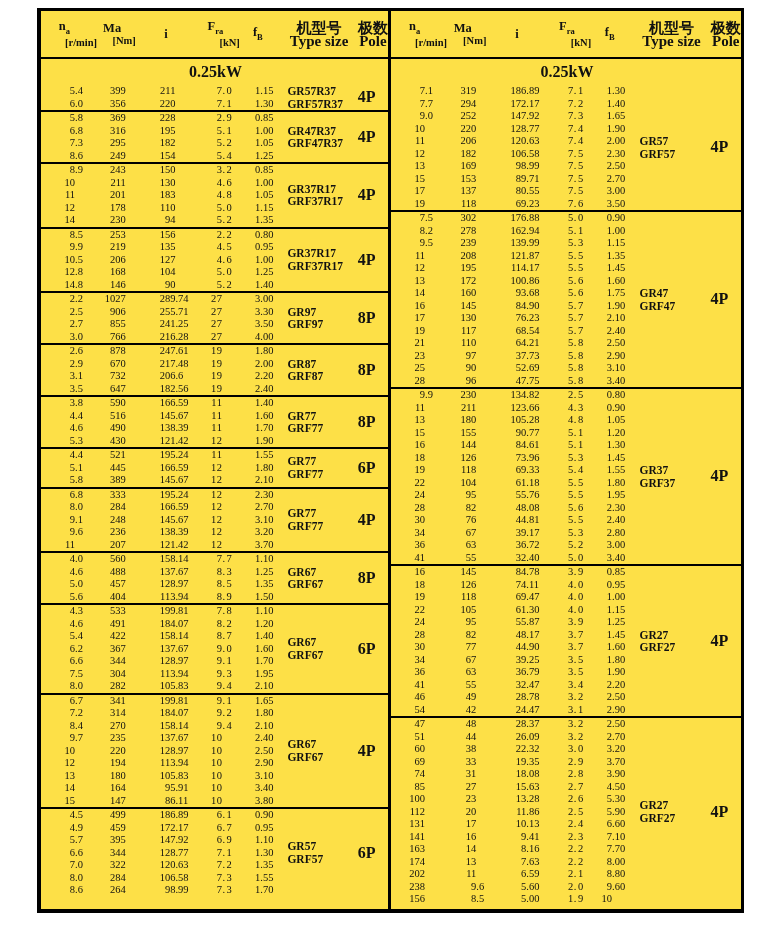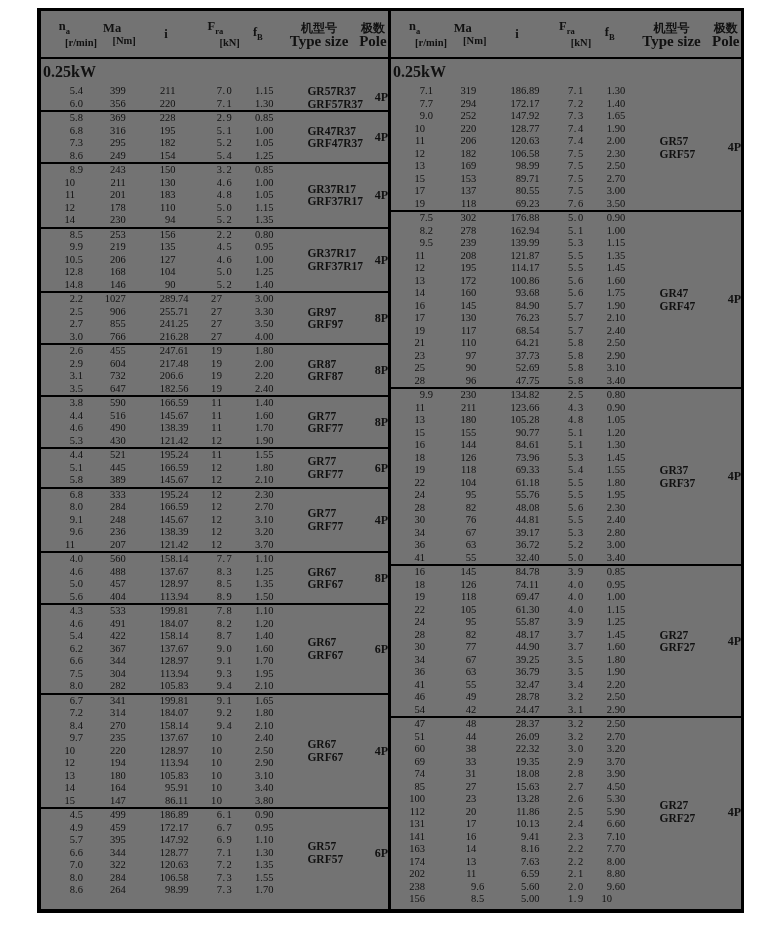--- a/index.html
+++ b/index.html
@@ -4,63 +4,63 @@
 <style>
   html,body { margin:0; padding:0; background:#ffffff; }
   body {
     width:780px; height:927px; position:relative;
     font-family:"Liberation Serif","DejaVu Serif",serif;
     color:#111; -webkit-font-smoothing:antialiased;
   }
   .outer {
     position:absolute; left:37px; top:8px; width:707px; height:905px;
     border:3px solid #000; border-left-width:4px; border-bottom-width:4px;
-    box-sizing:border-box; display:flex; background:#737373;
+    box-sizing:border-box; display:flex; background:#fde047;
   }
   .half { width:347px; box-sizing:border-box; }
   .half.right { width:353px; border-left:3px solid #000; }
   table { width:100%; border-collapse:collapse; table-layout:fixed; }
   col.c-na  { width:13.5%; }
   col.c-ma  { width:14%; }
   col.c-i   { width:17%; }
   col.c-fra { width:11.5%; }
   col.c-fb  { width:13%; }
   col.c-type{ width:22.3%; }
   col.c-pole{ width:8.7%; }
   thead th {
     height:46px; vertical-align:middle; text-align:center;
     border-bottom:2px solid #000; padding:0; font-weight:bold;
   }
   th .sym { font-size:12.5px; line-height:14px; }
   th .sym sub { font-size:8.5px; }
   th .unit { font-size:10.5px; line-height:12px;margin-left:24px; }
-  th .cn { font-family:"DejaVu Sans","Liberation Sans",sans-serif; font-size:12px; line-height:14px; }
+  th .cn { font-family:"DejaVu Sans","Liberation Sans",sans-serif; font-size:15px; line-height:14px; }
   th .en { font-size:15px; line-height:12px; }
   tr.section td {
-    height:24px; font-size:16px; font-weight:bold; text-align:left;
+    height:24px; font-size:16px; font-weight:bold; text-align:center;
     padding:1px 0 1px 2px;
   }
   tbody td { padding:0; height:12.5px; font-size:10.5px; line-height:12.5px; vertical-align:middle; }
   tr.group-start td { border-top:2px solid #000; }
   td.num { text-align:left; white-space:nowrap; }
   td.na  { padding-left:12px; }
   td.ma  { padding-left:9px; }
   td.i   { padding-left:5px; }
   td.fra { padding-left:13px; }
   td.fb  { padding-left:11px; }
   .ip { display:inline-block; text-align:right; }
   td.na  .ip { width:22px; }
   td.ma  .ip { width:29px; }
   td.i   .ip { width:34px; }
   td.fra .ip { width:14px; letter-spacing:0.5px; }
   td.fb  .ip { width:14px; }
   td.fra .dp { letter-spacing:1.5px; }
   td.type { text-align:left; padding-left:7px; font-weight:bold; font-size:11.5px; }
-  td.type div { line-height:12.5px;margin-left:20px; }
-  td.pole { text-align:right; font-weight:bold; font-size:12px; }
+  td.type div { line-height:12.5px; }
+  td.pole { text-align:left; font-weight:bold; font-size:16px; }
 </style>
 </head>
 <body>
 
 <div class="outer">
   <div class="half" id="half-left">
       <table>
         <colgroup>
           <col class="c-na">
           <col class="c-ma">
@@ -264,33 +264,33 @@
           </tr>
           <tr class="">
             <td class="num na"><span class="ip">3</span><span class="dp">.0</span></td>
             <td class="num ma"><span class="ip">766</span><span class="dp"></span></td>
             <td class="num i"><span class="ip">216</span><span class="dp">.28</span></td>
             <td class="num fra"><span class="ip">27</span><span class="dp"></span></td>
             <td class="num fb"><span class="ip">4</span><span class="dp">.00</span></td>
           </tr>
           <tr class="group-start">
             <td class="num na"><span class="ip">2</span><span class="dp">.6</span></td>
-            <td class="num ma"><span class="ip">455</span><span class="dp"></span></td>
+            <td class="num ma"><span class="ip">878</span><span class="dp"></span></td>
             <td class="num i"><span class="ip">247</span><span class="dp">.61</span></td>
             <td class="num fra"><span class="ip">19</span><span class="dp"></span></td>
             <td class="num fb"><span class="ip">1</span><span class="dp">.80</span></td>
             <td class="type" rowspan="4">
               <div>GR87</div>
               <div>GRF87</div>
             </td>
             <td class="pole" rowspan="4">8P</td>
           </tr>
           <tr class="">
             <td class="num na"><span class="ip">2</span><span class="dp">.9</span></td>
-            <td class="num ma"><span class="ip">604</span><span class="dp"></span></td>
+            <td class="num ma"><span class="ip">670</span><span class="dp"></span></td>
             <td class="num i"><span class="ip">217</span><span class="dp">.48</span></td>
             <td class="num fra"><span class="ip">19</span><span class="dp"></span></td>
             <td class="num fb"><span class="ip">2</span><span class="dp">.00</span></td>
           </tr>
           <tr class="">
             <td class="num na"><span class="ip">3</span><span class="dp">.1</span></td>
             <td class="num ma"><span class="ip">732</span><span class="dp"></span></td>
             <td class="num i"><span class="ip">206</span><span class="dp">.6</span></td>
             <td class="num fra"><span class="ip">19</span><span class="dp"></span></td>
             <td class="num fb"><span class="ip">2</span><span class="dp">.20</span></td>

